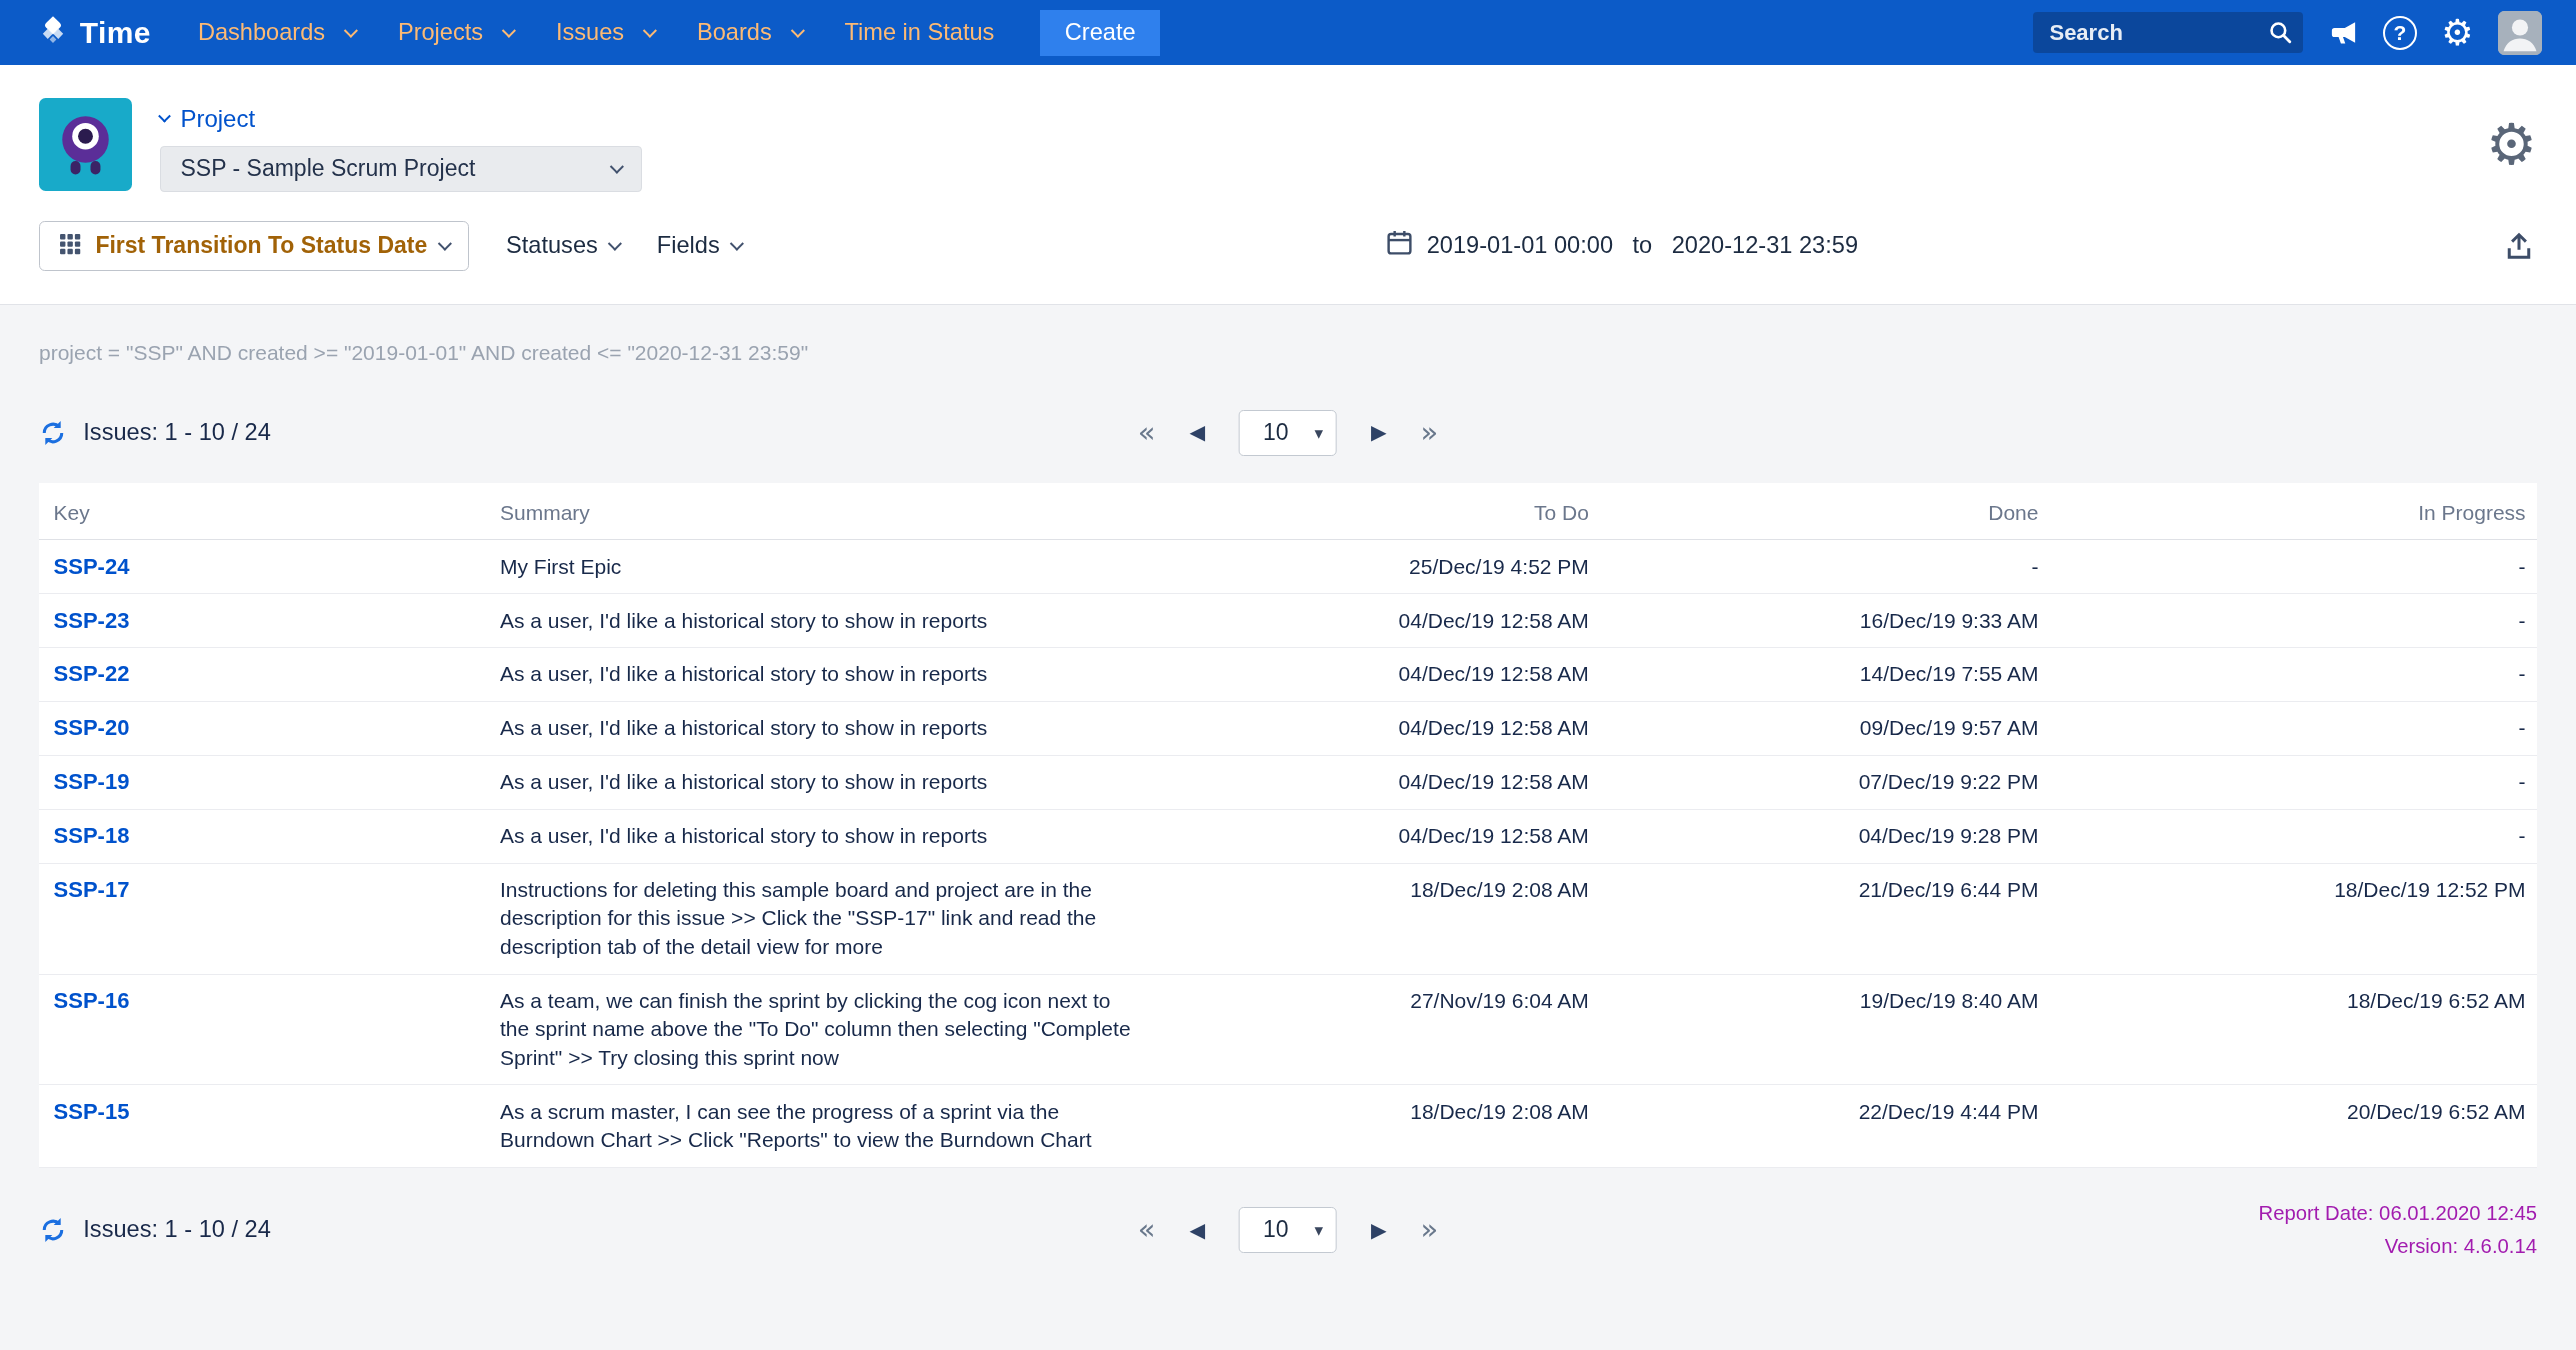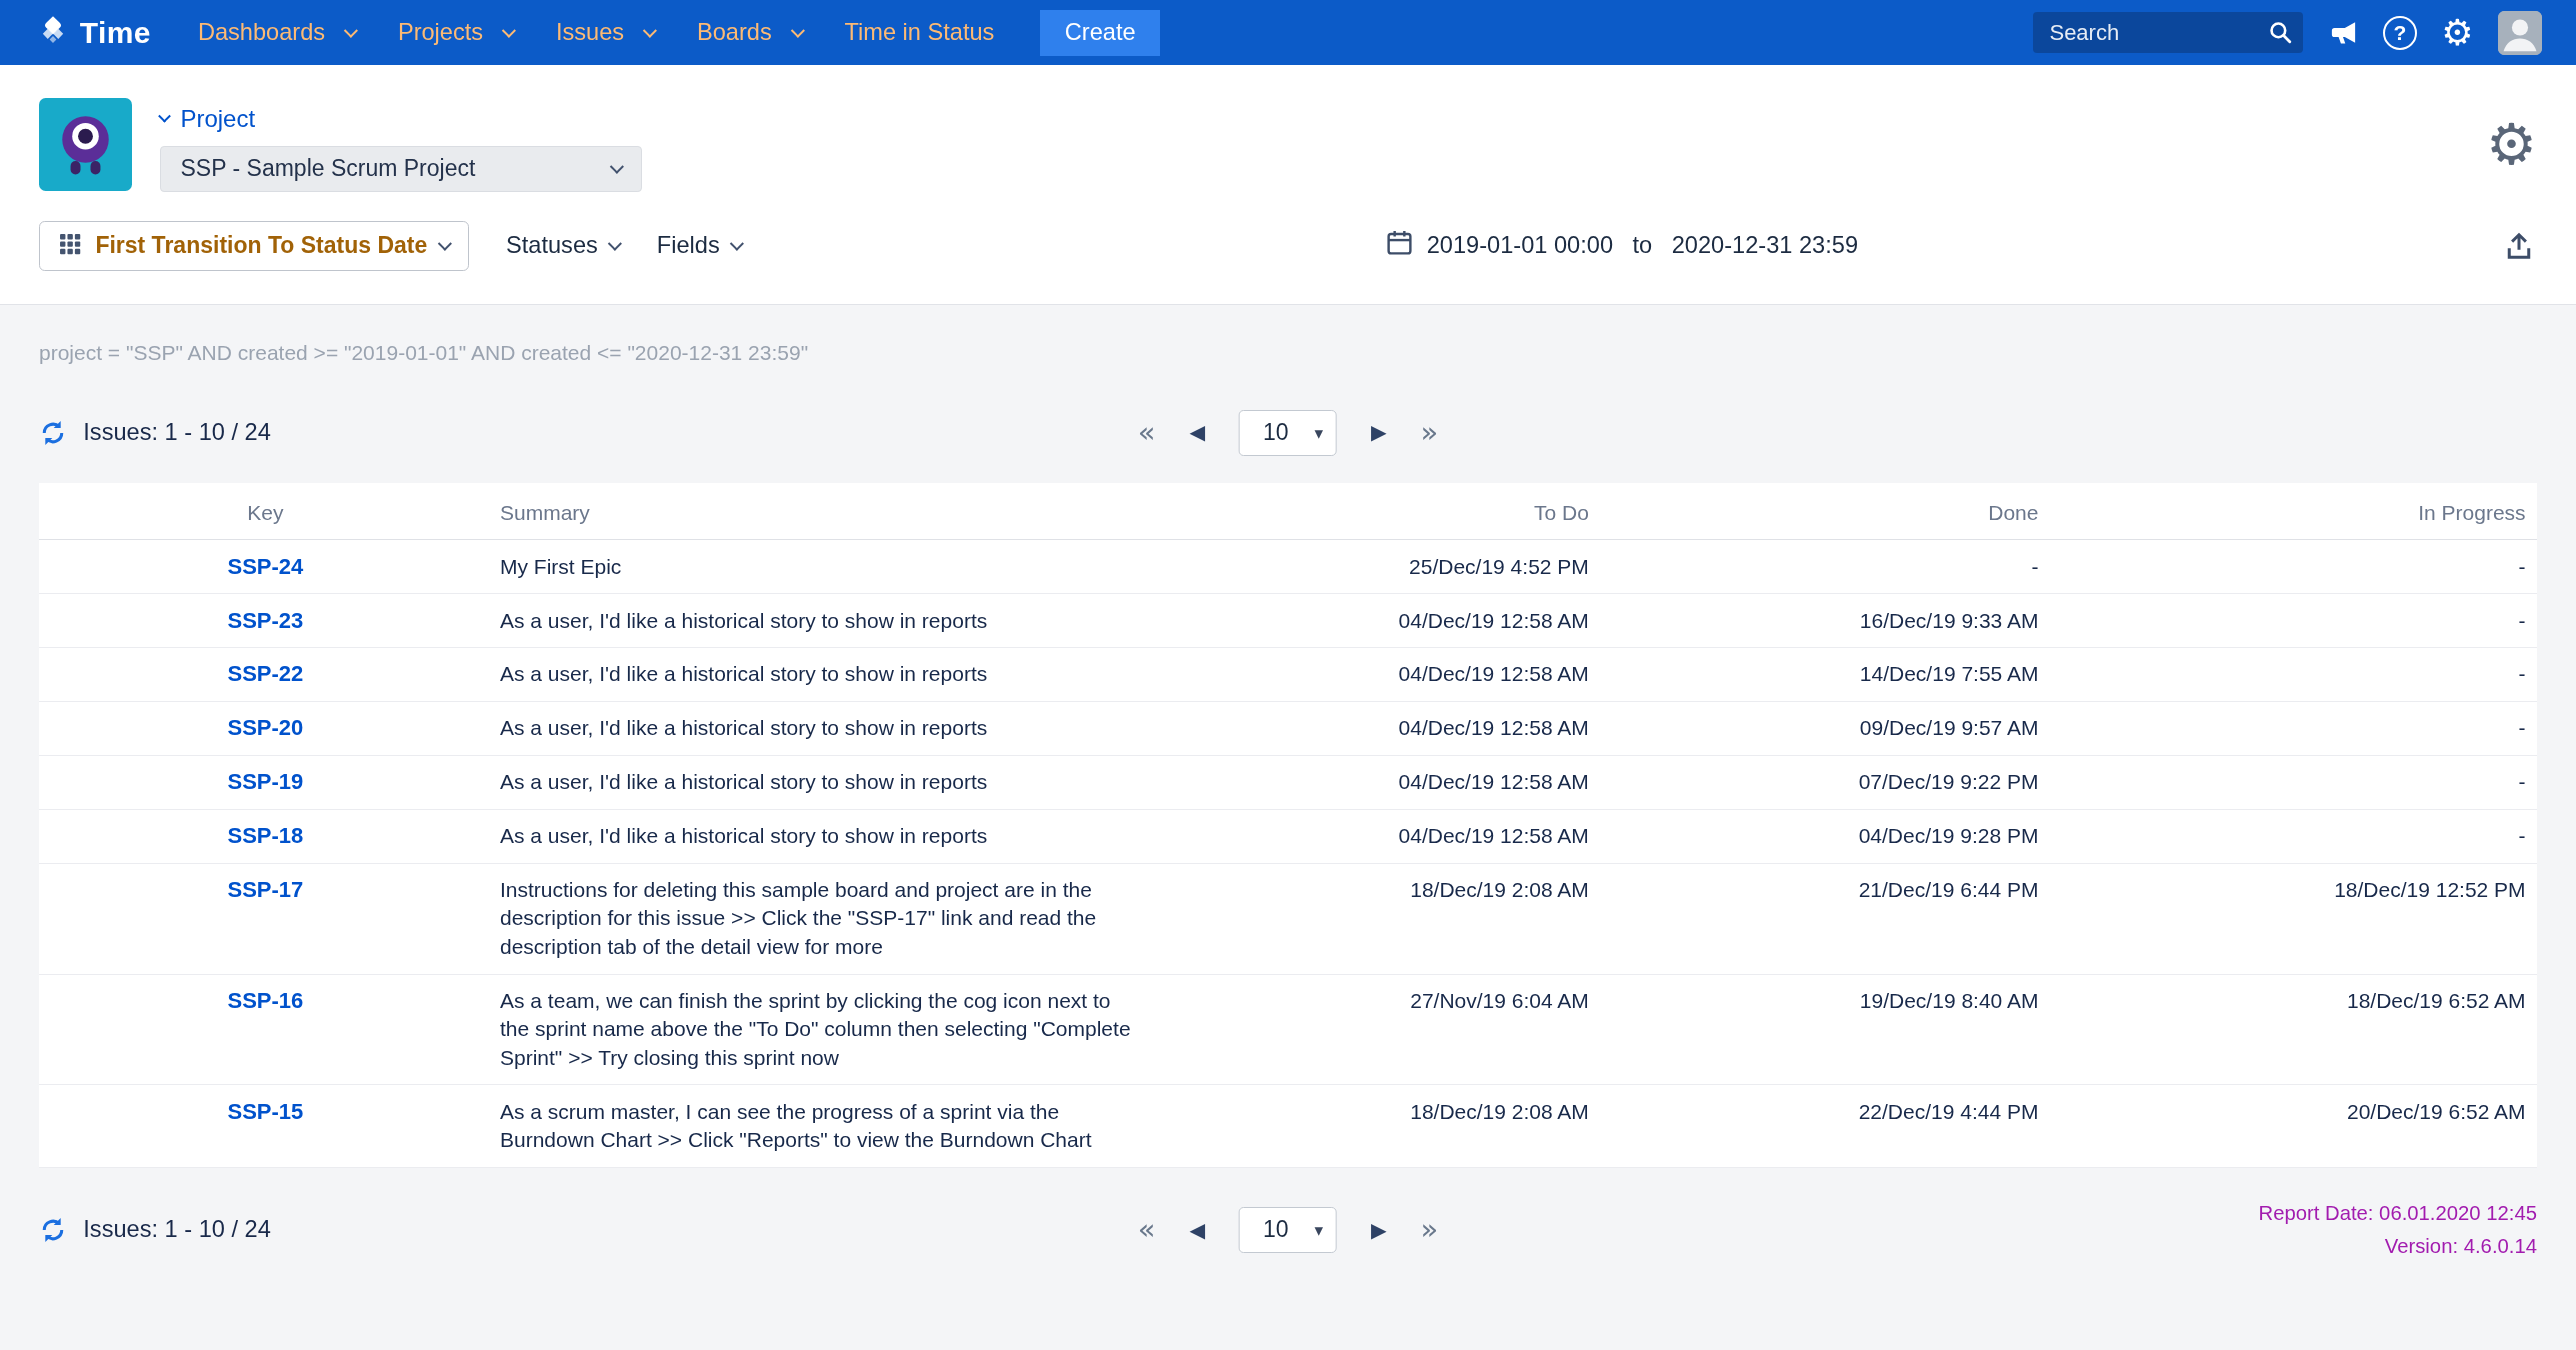--- a/index.html
+++ b/index.html
@@ -27,21 +27,21 @@
   .chev-blue { color:#0052CC; width:9px; height:9px; }
   .chev-dark { color:#42526E; }
   .create-btn {
     margin-left:46px; height:46px; padding:0 24.4px; border:none; border-radius:0;
     background:#2F80ED; color:#fff; font-size:23.6px; font-family:inherit; cursor:pointer;
   }
   .nav-right { margin-left:auto; display:flex; align-items:center; gap:24.4px; }
   .search-box { position:relative; width:270px; height:41px; background:rgba(9,30,66,0.32); border-radius:4.1px; }
   .search-box input {
     width:100%; height:100%; background:transparent; border:none; outline:none;
-    color:#fff; font-size:22px; font-family:inherit; padding:0 50px 0 16.3px;
+    color:#fff; font-size:22px; font-family:inherit; padding:0 50px 0 16.3px;font-weight:bold;
   }
   .search-box input::placeholder { color:rgba(255,255,255,0.9); }
   .search-icon { position:absolute; right:9.8px; top:7.3px; cursor:pointer; }
   .nav-icon { display:flex; align-items:center; justify-content:center; color:#fff; cursor:pointer; }
   .help-circle {
     width:34px; height:34px; border:2.4px solid #fff; border-radius:50%;
     font-size:21px; font-weight:bold;
   }
   .gear-glyph { font-size:36px; line-height:1; font-family:"DejaVu Sans",sans-serif; }
   .user-avatar {
@@ -102,21 +102,21 @@
     margin-top:24.4px; width:100%; border-collapse:collapse; background:#fff; table-layout:fixed;
   }
   .issues-table th {
     text-align:left; font-weight:normal; color:#6B778C; font-size:21px;
     padding:18px 11.4px 14.6px; border-bottom:1.6px solid #DFE1E6;
   }
   .issues-table td {
     font-size:21px; line-height:28.5px; color:#18294A;
     padding:12.2px 11.4px; border-bottom:0.8px solid #EBECF0; vertical-align:top;
   }
-  .issues-table th:first-child, .issues-table td:first-child { padding-left:14.6px;text-align:center; }
+  .issues-table th:first-child, .issues-table td:first-child { padding-left:14.6px; }
   .issues-table .num { text-align:right; }
   .cell-date { white-space:nowrap; }
   .cell-key a { color:#0052CC; font-weight:bold; font-size:22px; text-decoration:none; cursor:pointer; }
 
   
   .footer-bar { margin-top:36px; }
   .report-meta { margin-left:auto; text-align:right; color:#a21caf; font-size:20.3px; line-height:33px; }
 </style>
 </head>
 <body>

